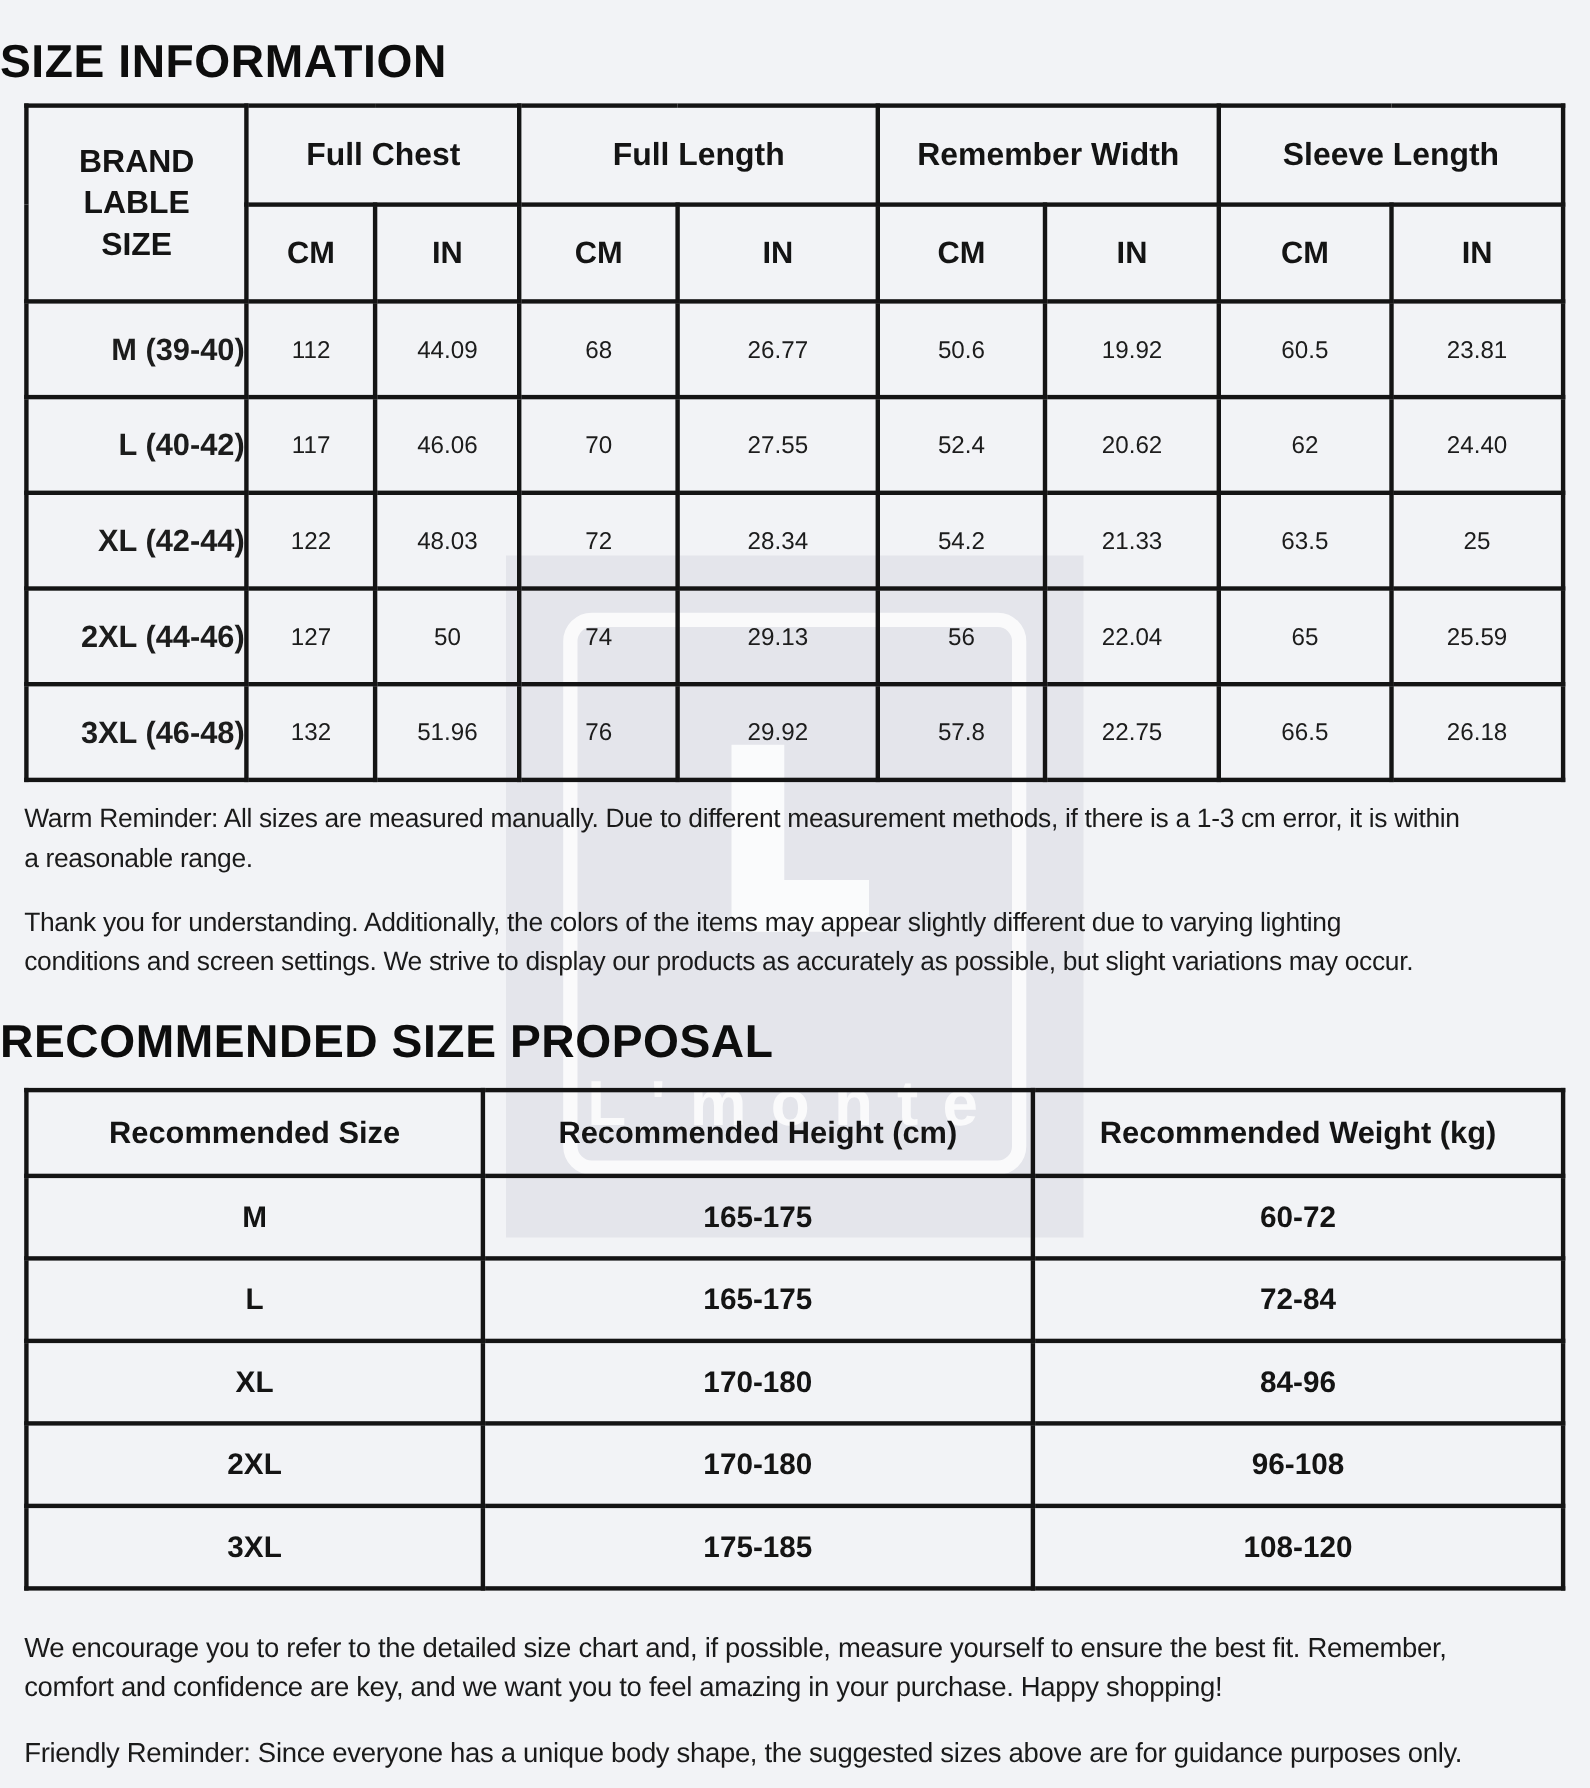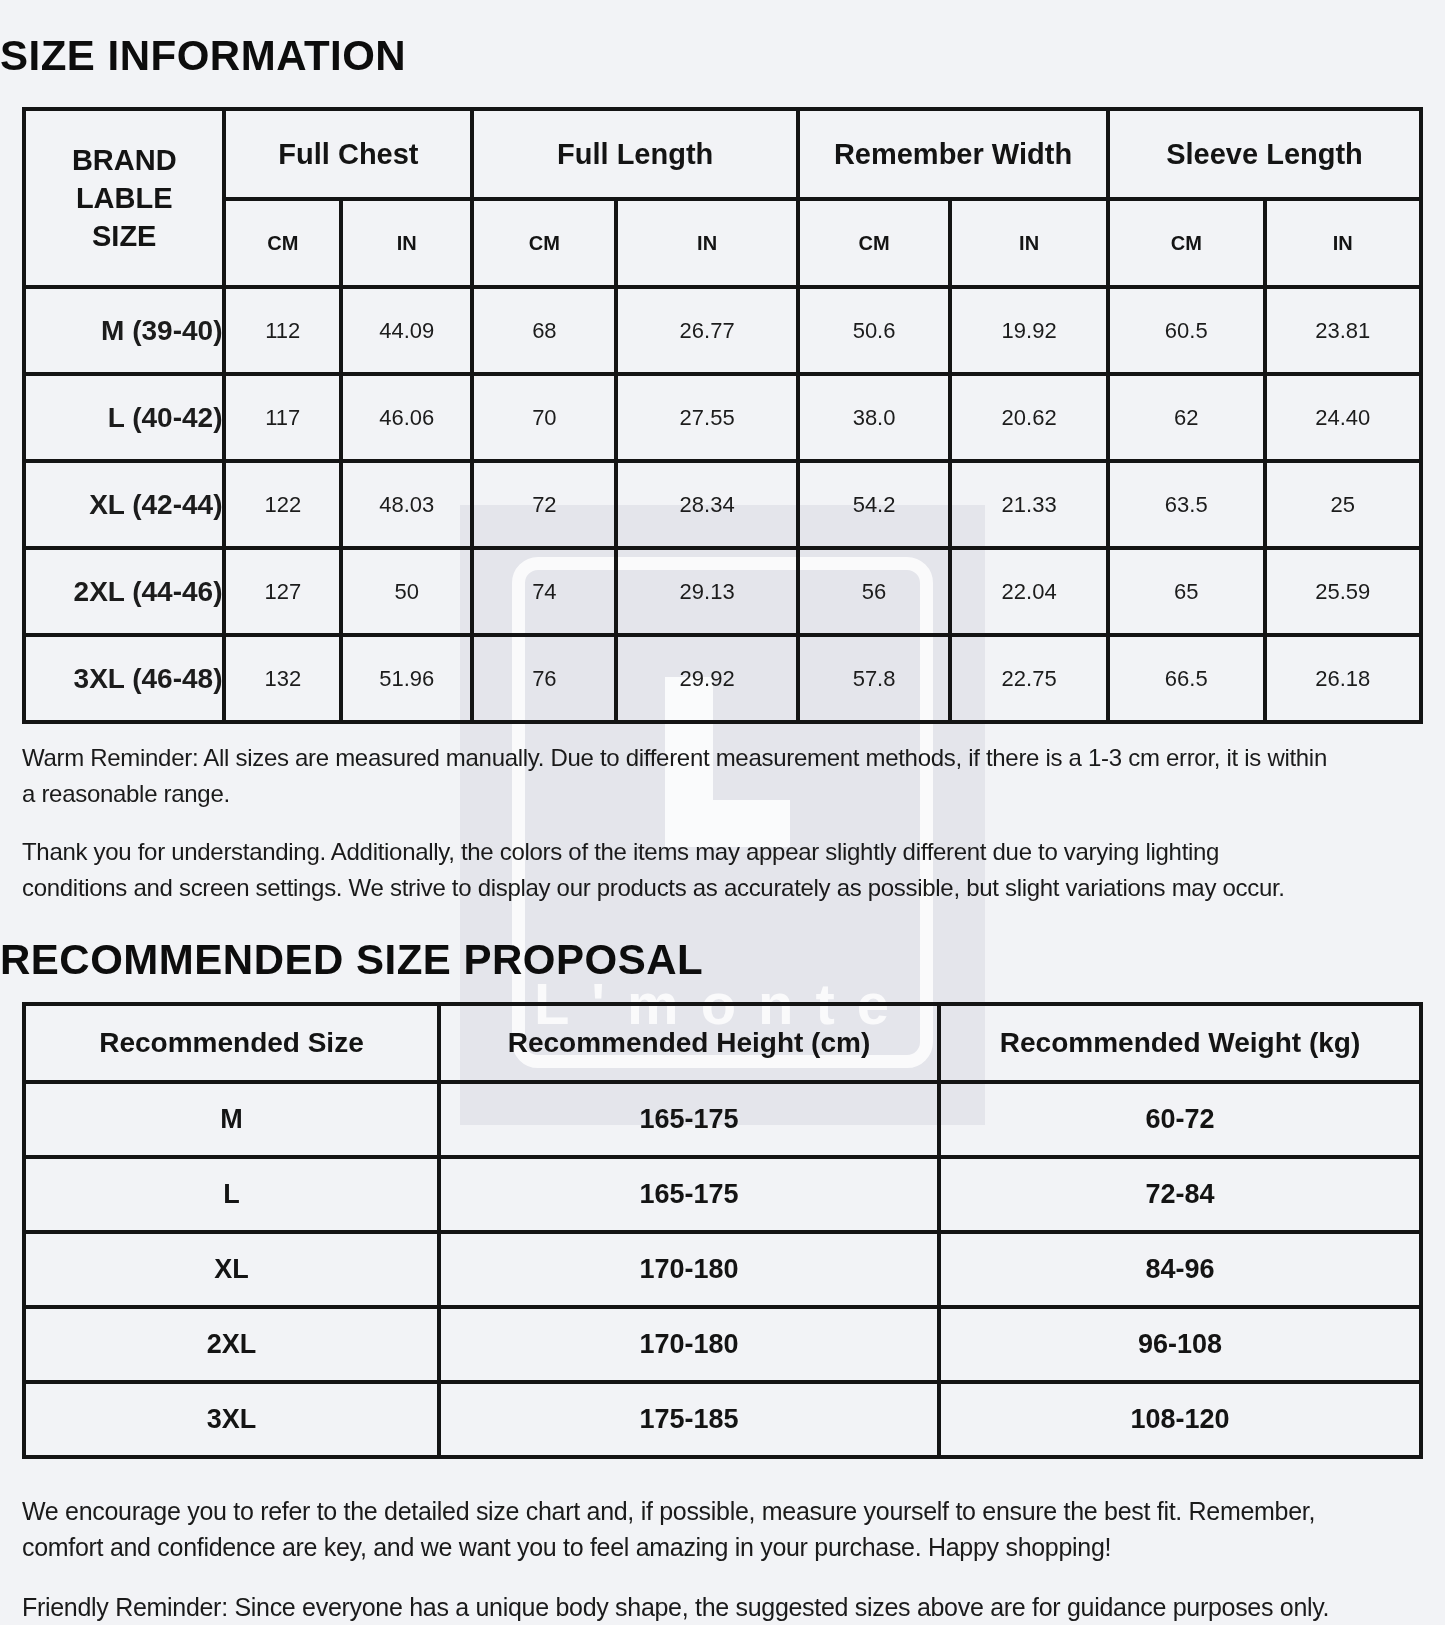--- a/index.html
+++ b/index.html
@@ -31,21 +31,21 @@
   }
   th,td{
     border:4px solid #141414;
     text-align:center;
     vertical-align:middle;
     background:transparent;
     padding:0;
   }
   
   .t1 .group-row th{height:86px;font-size:29px;font-weight:700;}
-  .t1 .unit-row th{height:84px;font-size:20px;font-weight:700;}
+  .t1 .unit-row th{height:84px;font-size:28px;font-weight:700;}
   .t1 tbody tr{height:87px;}
   .t1 tbody td{font-size:22px;font-weight:400;color:#1c1c1c;}
   .t1 .size-label{
     text-align:right;padding-left:12px;
     font-size:28px;font-weight:700;
   }
   .t1 .corner{font-size:29px;font-weight:700;line-height:1.32;padding:0 14px;}
   
   .note{
     margin:16px 22px 0 22px;
@@ -95,21 +95,21 @@
   <div class="wm-fill"></div>
   <div class="wm-border"></div>
   <div class="wm-letter"></div>
   <div class="wm-text">L'monte</div>
 </div>
 
 <div class="content">
 
   <h1>SIZE INFORMATION</h1>
 
-  <table class="t1" style="margin-top:35px;">
+  <table class="t1" style="margin-top:22px;">
     <colgroup>
       <col style="width:14.35%">
         <col style="width:8.35%">
         <col style="width:9.4%">
       <col style="width:10.3%">
         <col style="width:13.0%">
         <col style="width:10.9%">
       <col style="width:11.3%">
         <col style="width:11.2%">
         <col style="width:11.2%">
@@ -144,21 +144,21 @@
         <td>19.92</td>
         <td>60.5</td>
         <td>23.81</td>
       </tr>
       <tr>
         <td class="size-label">L (40-42)</td>
         <td>117</td>
         <td>46.06</td>
         <td>70</td>
         <td>27.55</td>
-        <td>38.0</td>
+        <td>52.4</td>
         <td>20.62</td>
         <td>62</td>
         <td>24.40</td>
       </tr>
       <tr>
         <td class="size-label">XL (42-44)</td>
         <td>122</td>
         <td>48.03</td>
         <td>72</td>
         <td>28.34</td>

